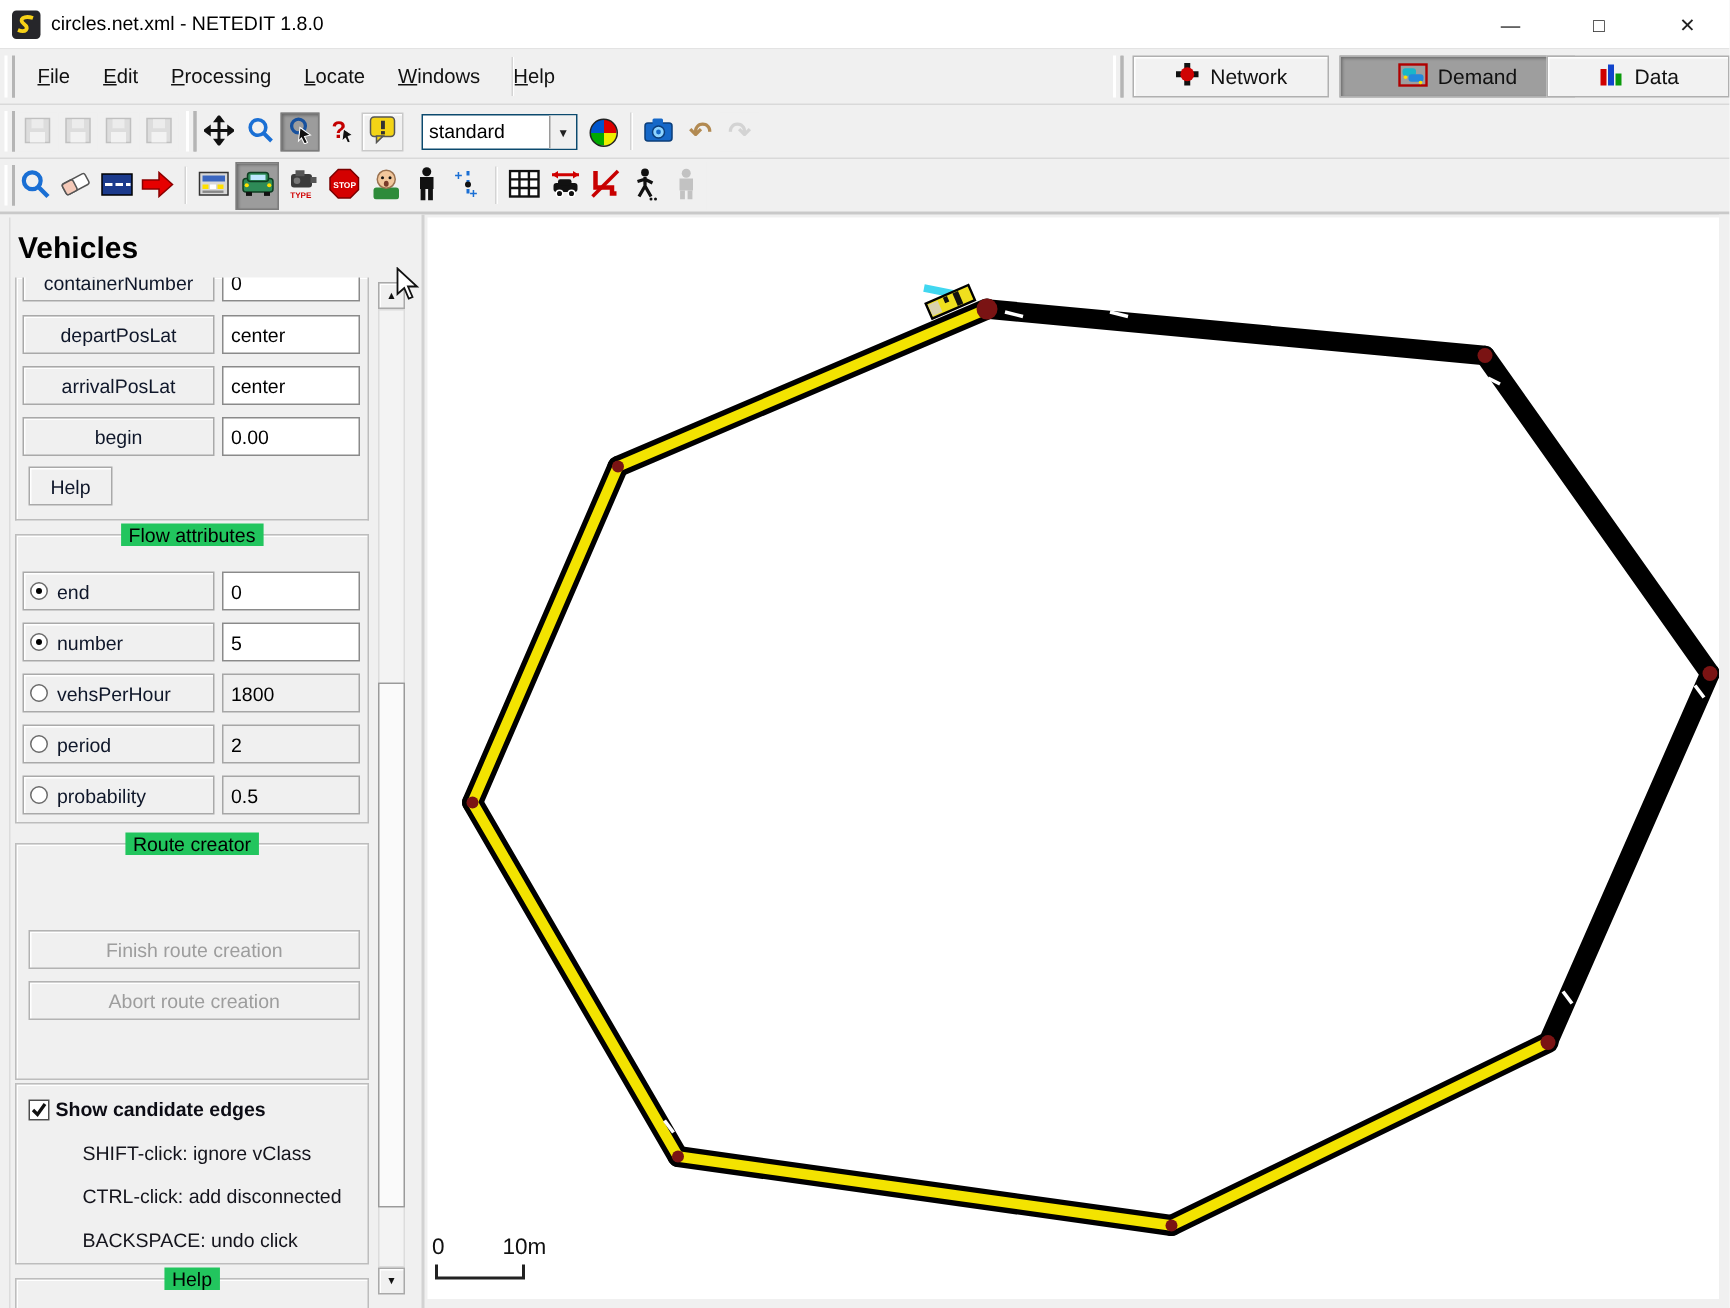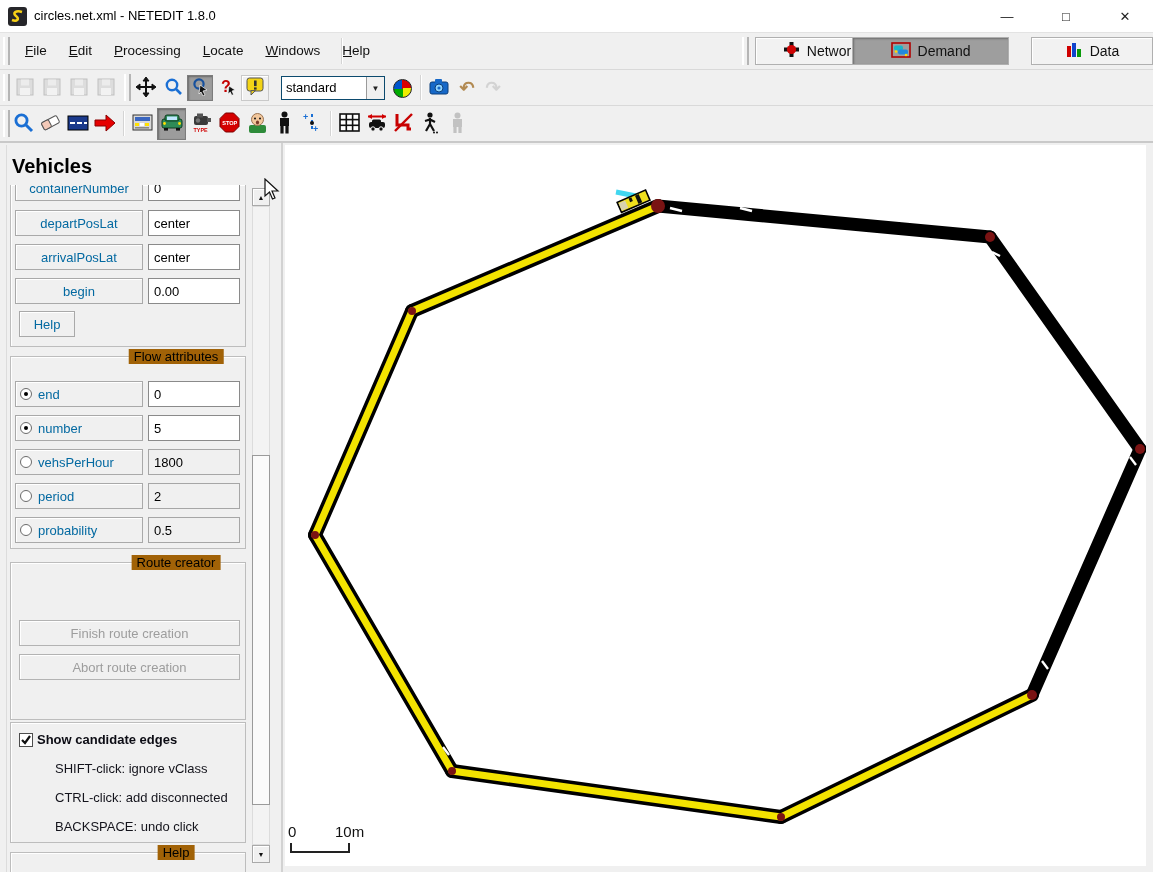--- a/index.html
+++ b/index.html
@@ -37,24 +37,24 @@
   .combo { position:absolute; height:24px; background:#fff; border:1px solid #0c4a6e; display:flex; }
   .combo .val { flex:1; padding:3px 4px; font-size:13px; color:#000; }
   .combo .drop { width:18px; background:#f0f0f0; border-left:1px solid #9a9a9a; display:flex; align-items:center; justify-content:center; font-size:8px; color:#222; }
 
   
   .sidebar { position:absolute; left:0; top:143px; width:283px; height:729px; background:#f0f0f0; border-right:2px solid #d2d2d2; }
   .sidebar-inner { position:absolute; left:6px; top:2px; right:4px; bottom:0; border-left:1px solid #dcdcdc; }
   .panel-title { position:absolute; left:12px; top:12px; font-size:20px; font-weight:bold; color:#000; }
 
   .groupbox { position:absolute; border:1px solid #bdbdbd; box-shadow:1px 1px 0 #fff inset; }
-  .groupbox > .legend { position:absolute; top:-8px; left:50%; transform:translateX(-50%); background:#a16207; padding:0 5px; font-size:13px; color:#000; white-space:nowrap;margin-left:48px; }
+  .groupbox > .legend { position:absolute; top:-8px; left:50%; transform:translateX(-50%); background:#22c55e; padding:0 5px; font-size:13px; color:#000; white-space:nowrap; }
 
   .attr-row { position:absolute; left:4px; height:26px; }
-  .attr-label { position:absolute; left:0; width:128px; height:26px; background:#f0f0f0; border:1px solid #a9a9a9; box-shadow:inset 1px 1px 0 #fff; display:flex; align-items:center; justify-content:center; font-size:13px; color:#0369a1; }
+  .attr-label { position:absolute; left:0; width:128px; height:26px; background:#f0f0f0; border:1px solid #a9a9a9; box-shadow:inset 1px 1px 0 #fff; display:flex; align-items:center; justify-content:center; font-size:13px; color:#0f172a; }
   .attr-value { position:absolute; left:133px; width:92px; height:26px; border:1px solid #8a8a8a; background:#fff; font-size:13px; color:#000; padding:4px 5px; display:flex; align-items:center; }
   .attr-value.dim { background:#f0f0f0; border-color:#a6a6a6; }
 
   .radio { width:12px; height:12px; border-radius:50%; border:1px solid #6b6b6b; background:#fff; position:relative; flex:0 0 auto; margin:0 6px 0 4px; }
   .radio.checked:after { content:""; position:absolute; left:3px; top:3px; width:4px; height:4px; border-radius:50%; background:#000; }
   .flow-label { justify-content:flex-start; }
 
   .status-box { position:absolute; border:1px solid #9d9d9d; background:#f0f0f0; font-weight:bold; font-size:14px; color:#000; display:flex; align-items:center; padding:0 6px; }
   .dis-btn { position:absolute; background:#f0f0f0; border:1px solid #b3b3b3; box-shadow:inset 1px 1px 0 #fff; color:#9d9d9d; font-size:13px; display:flex; align-items:center; justify-content:center; }
 
@@ -105,21 +105,21 @@
   <button class="mode-btn" style="left:755px;width:131px">
     <span>
       <svg width="17" height="17" viewBox="0 0 17 17">
           <rect x="6.5" y="1" width="4" height="15" fill="#111"></rect>
           <rect x="1" y="6.5" width="15" height="4" fill="#111"></rect>
           <circle cx="8.5" cy="8.5" r="4.6" fill="#cf0404"></circle>
         </svg>
     </span>
     <span>Network</span>
   </button>
-  <button class="mode-btn active" style="left:852px;width:157px">
+  <button class="mode-btn active" style="left:893px;width:157px">
     <span>
       <svg width="20" height="16" viewBox="0 0 20 16">
           <rect x="1" y="1" width="18" height="14" fill="none" stroke="#b00000" stroke-width="1.6"></rect>
           <rect x="3" y="3.5" width="9" height="5" rx="2" fill="#19b6c9"></rect>
           <rect x="7" y="7.5" width="10" height="5" rx="2" fill="#2288dd"></rect>
           <circle cx="5" cy="9.5" r="1.2" fill="#ffe000"></circle>
           <circle cx="15" cy="13" r="1.2" fill="#ffe000"></circle>
         </svg>
     </span>
     <span>Demand</span>

